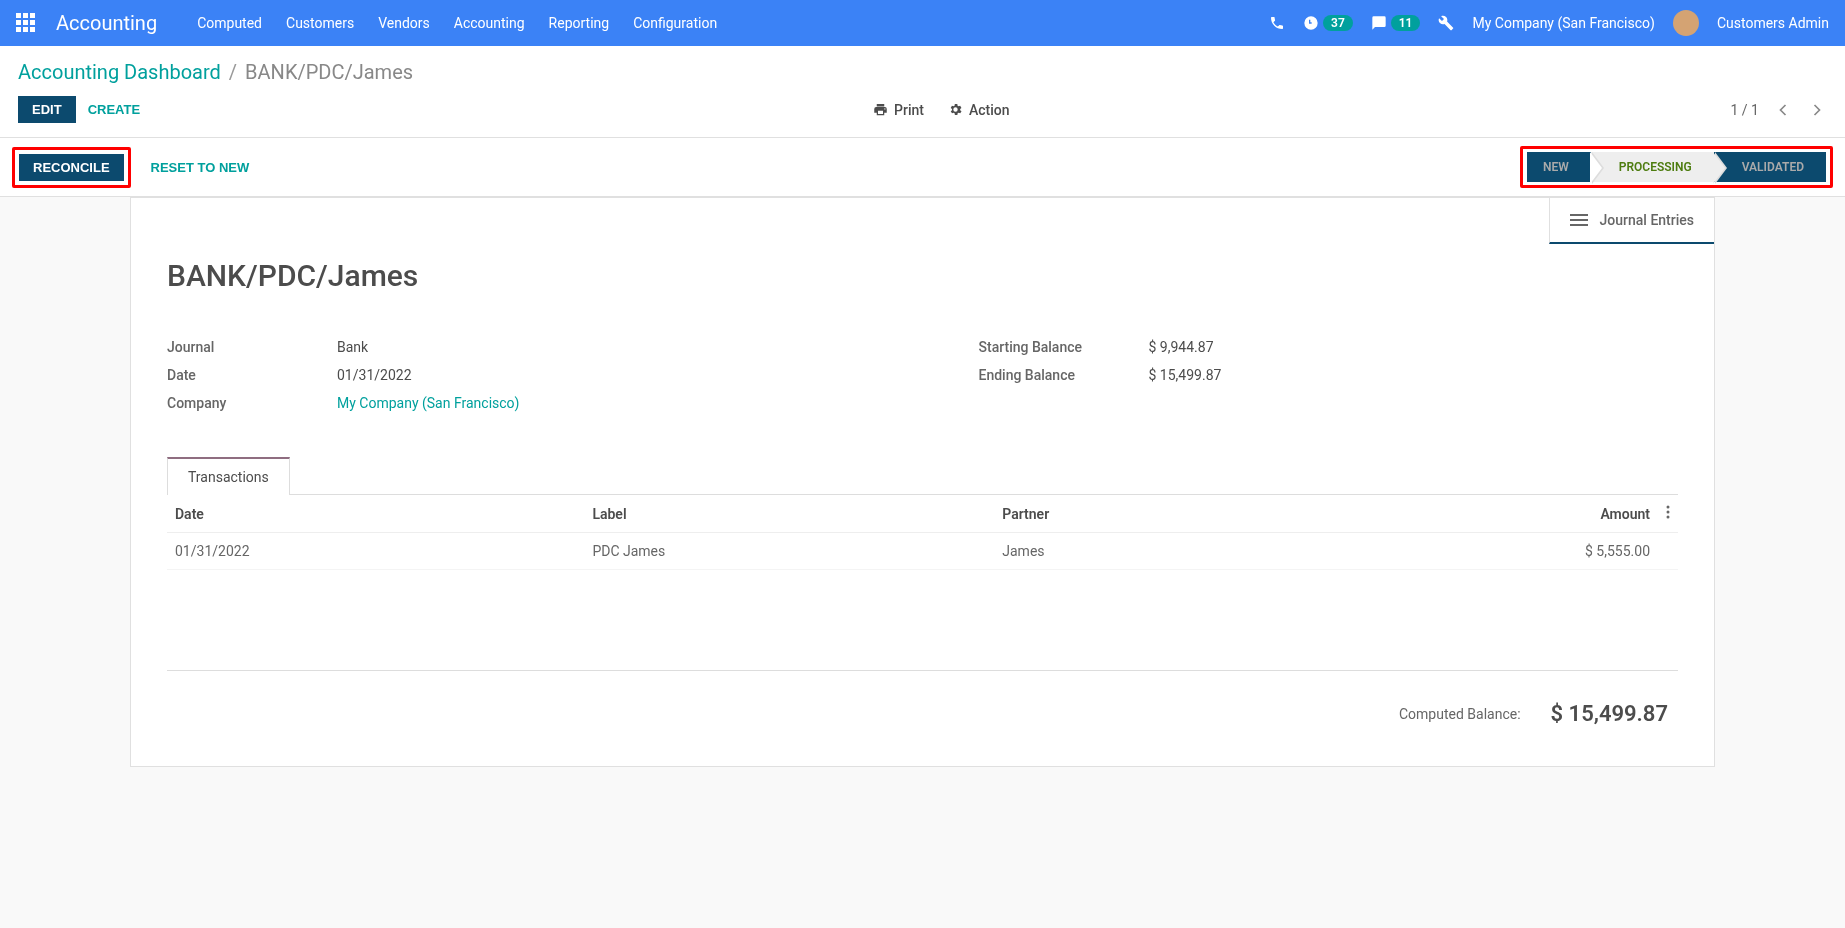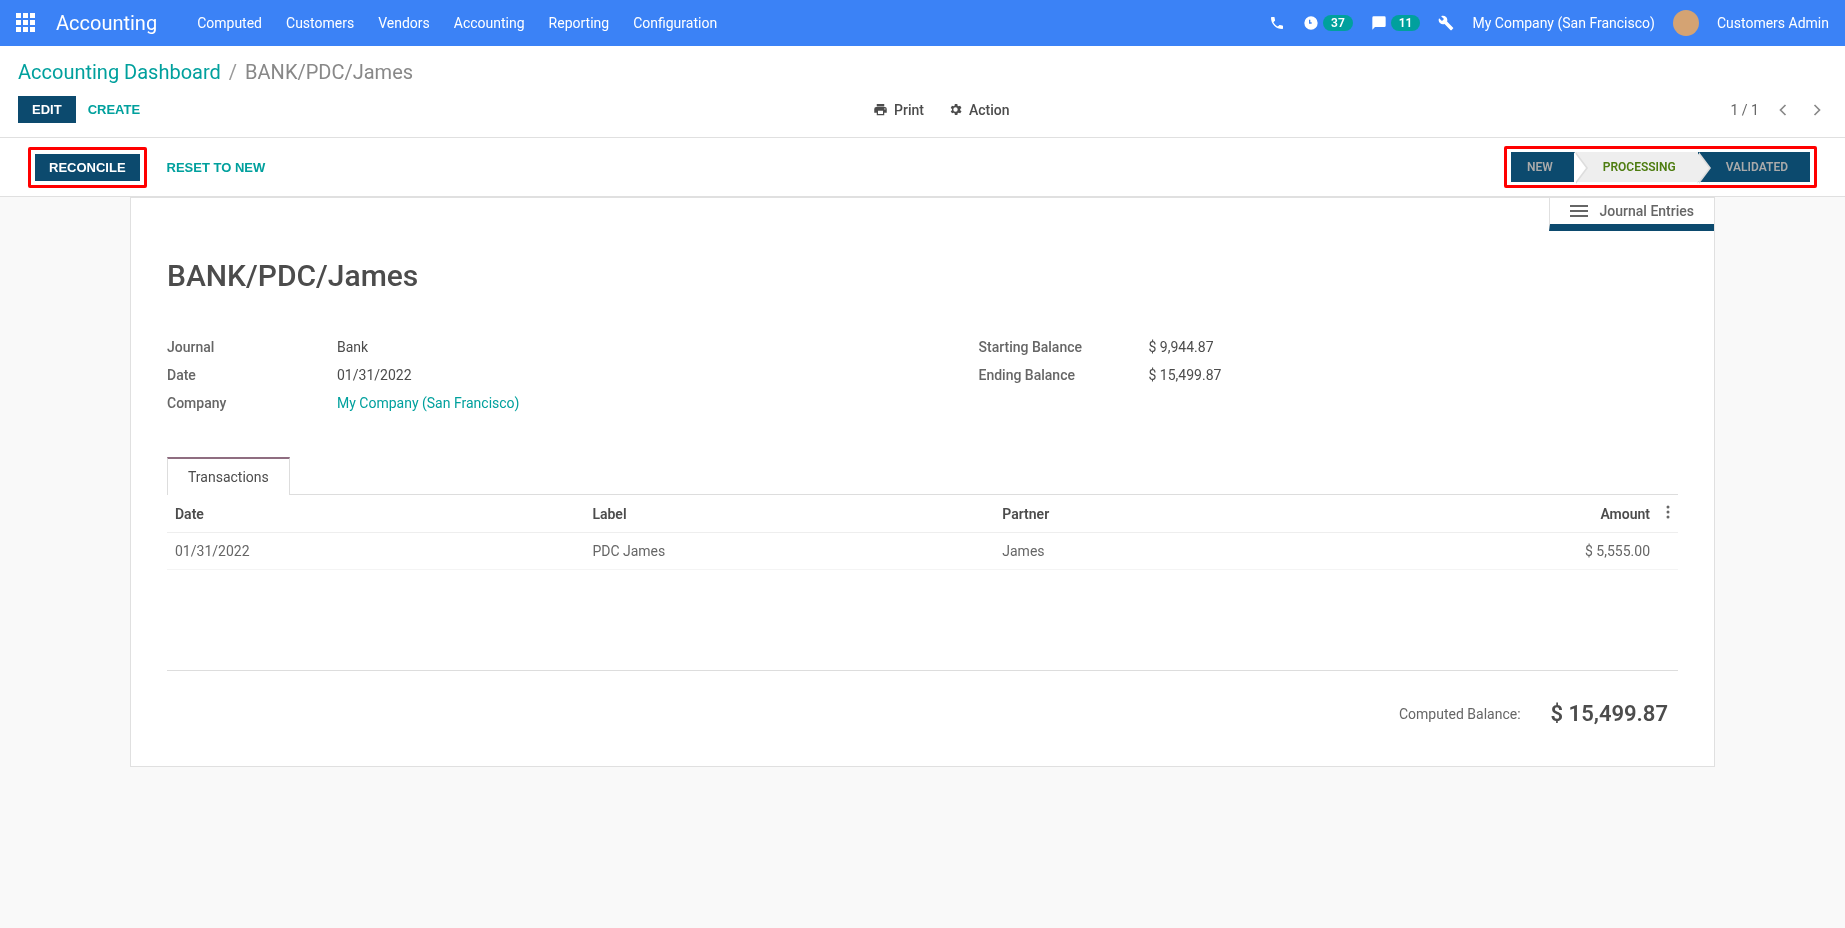--- a/index.html
+++ b/index.html
@@ -27,38 +27,38 @@
 
 .action-bar { background: #fff; padding: 4px 18px 14px 18px; display: flex; align-items: center; border-bottom: 1px solid #e0e0e0; }
 .btn-primary { background: #0c4a6e; color: #fff; border: none; padding: 6px 14px; font-size: 13px; font-weight: 700; cursor: pointer; }
 .btn-link { background: none; border: none; color: #00a09d; font-size: 13px; font-weight: 600; cursor: pointer; padding: 6px 12px; }
 .action-center { flex: 1; display: flex; justify-content: center; gap: 24px; }
 .action-center .tool { display: flex; align-items: center; gap: 6px; color: #4c4c4c; cursor: pointer; font-weight: 500; }
 .action-right { display: flex; align-items: center; gap: 14px; color: #666; }
 .pager-arrow { width: 20px; height: 20px; fill: #888; cursor: pointer; }
 
 
-.status-row { background: #fff; border-bottom: 1px solid #e0e0e0; display: flex; align-items: center; padding: 8px 28px; }
+.status-row { background: #fff; border-bottom: 1px solid #e0e0e0; display: flex; align-items: center; padding: 8px 12px; }
 .status-row .highlight-box-left { border: 3px solid #ff0000; padding: 4px; display: inline-flex; align-items: center; border-radius: 2px; }
 .status-row .status-left { display: flex; align-items: center; gap: 8px; }
 .status-row .spacer { flex: 1; }
 .status-row .highlight-box-right { border: 3px solid #ff0000; padding: 3px 4px; display: inline-flex; align-items: center; border-radius: 2px; }
 .status-arrows { display: flex; align-items: center; }
 .status-step { position: relative; padding: 8px 22px 8px 28px; font-size: 12px; font-weight: 600; color: #aaa; background: #0c4a6e; }
 .status-step.first { padding-left: 16px; }
 .status-step.active { color: #4d7c0f; background: #eee; }
 .status-step::after { content: ''; position: absolute; right: -11px; top: 0; width: 0; height: 0; border-top: 16px solid transparent; border-bottom: 16px solid transparent; border-left: 12px solid #fff; z-index: 2; }
 .status-step.active::after { border-left-color: #eee; }
 .status-step::before { content: ''; position: absolute; right: -13px; top: 0; width: 0; height: 0; border-top: 16px solid transparent; border-bottom: 16px solid transparent; border-left: 12px solid #ddd; z-index: 1; }
 .status-step:last-child::after, .status-step:last-child::before { display: none; }
 
 
 .content-wrap { padding: 0 130px 40px 130px; }
 .card { background: #fff; border: 1px solid #e0e0e0; position: relative; }
-.card-topright { position: absolute; top: 0; right: 0; border-left: 1px solid #e0e0e0; border-bottom: 7px solid #0c4a6e; padding: 5px 20px; display: flex; align-items: center; gap: 12px; color: #666; font-weight: 500; cursor: pointer; }
+.card-topright { position: absolute; top: 0; right: 0; border-left: 1px solid #e0e0e0; border-bottom: 2px solid #0c4a6e; padding: 14px 20px; display: flex; align-items: center; gap: 12px; color: #666; font-weight: 500; cursor: pointer; }
 .hamburger { display: flex; flex-direction: column; gap: 3px; }
 .hamburger span { width: 18px; height: 2px; background: #666; }
 .card-body { padding: 60px 36px 30px 36px; }
 .record-title { font-size: 30px; color: #4c4c4c; margin-bottom: 40px; font-weight: 500; }
 .field-grid { display: flex; gap: 112px; margin-bottom: 40px; }
 .field-col { flex: 1; }
 .field-row { display: flex; padding: 6px 0; }
 .field-label { width: 170px; color: #666; font-weight: 500; }
 .field-value { color: #4c4c4c; }
 .field-value.link { color: #00a09d; cursor: pointer; }

